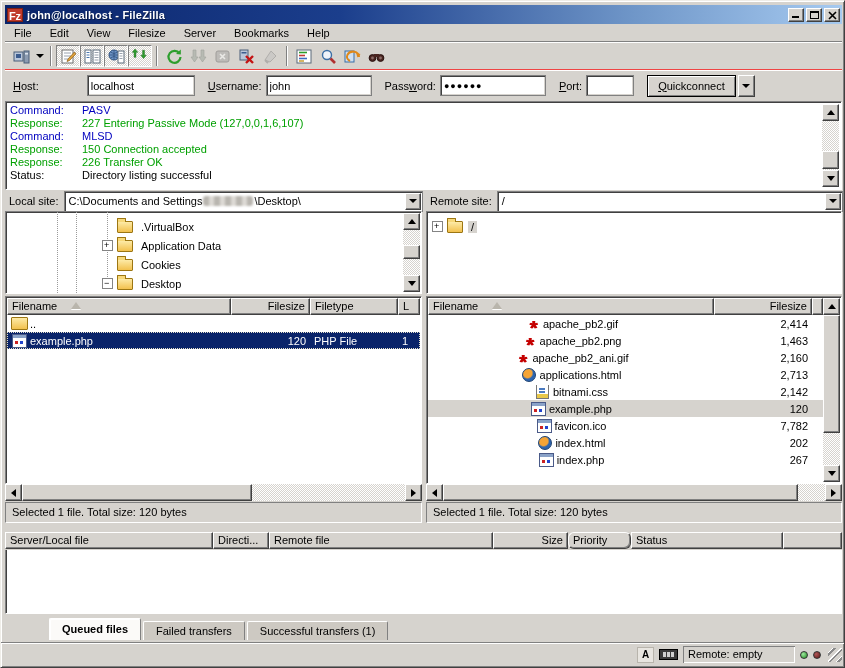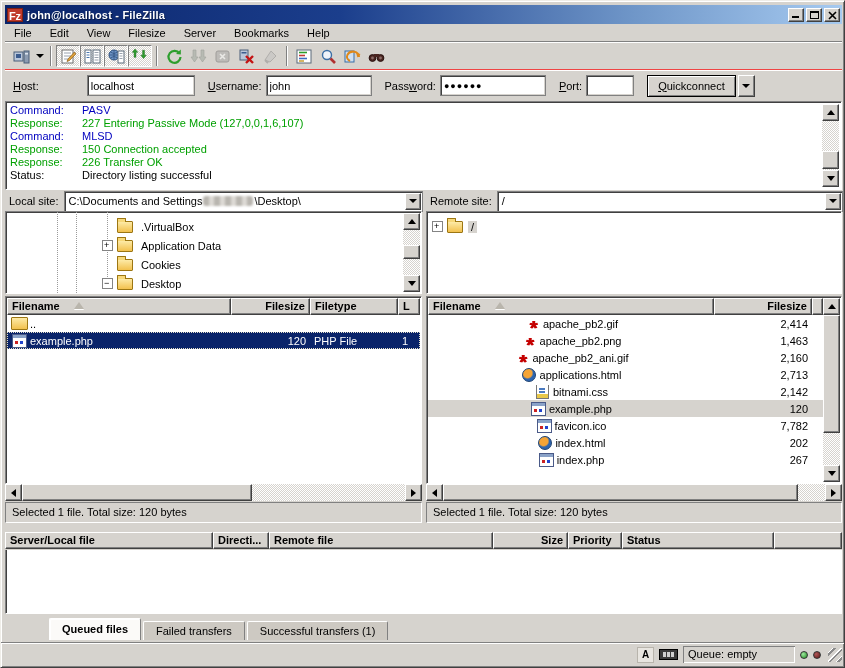--- a/index.html
+++ b/index.html
@@ -124,21 +124,21 @@
   .tree-label{ padding:0 3px; white-space:nowrap; }
   .tree-label.selected-inactive{ background:#d6d3ce; }
 
   
   .filebox{ position:absolute; left:0; right:0; top:105px; height:188px; background:#fff;
     border:1px solid #808080; border-right-color:#fff; border-bottom-color:#fff;
     box-shadow: inset 1px 1px 0 #404040; overflow:hidden; }
   .fl-header{ position:absolute; left:1px; top:1px; right:1px; height:17px; display:flex; }
   .hcell{ height:17px; padding:1px 4px 0; background:#d6d3ce; position:relative; white-space:nowrap; overflow:hidden;
     border-top:1px solid #fff; border-left:1px solid #fff; border-right:1px solid #404040; border-bottom:1px solid #404040;
-    box-shadow: inset -1px -1px 0 #808080; font-weight: bold; }
+    box-shadow: inset -1px -1px 0 #808080; }
   .hcell.num{ text-align:right; }
   .hcell.fill{ flex:1; }
   .sort-asc{ display:inline-block; width:0; height:0; margin-left:14px;
     border-left:5px solid transparent; border-right:5px solid transparent; border-bottom:7px solid #b9b5ac;
     filter:drop-shadow(0 1px 0 #fff); vertical-align:1px; }
   .fl-rows{ position:absolute; left:1px; top:18px; right:1px; bottom:1px; overflow:hidden; }
   .frow{ height:17px; display:flex; align-items:center; }
   .frow.selected{ background:#0a246a; color:#fff; outline:1px dotted #e6e0c8; outline-offset:-1px; }
   .frow.selected-inactive{ background:#d6d3ce; }
   .fcell{ padding:0 4px; white-space:nowrap; overflow:hidden; display:flex; align-items:center; }
@@ -169,21 +169,21 @@
   .pane-status{ position:absolute; left:0; right:0; top:311px; height:21px; background:#d6d3ce;
     border:1px solid #808080; border-right-color:#fff; border-bottom-color:#fff;
     padding:3px 0 0 6px; }
 
   
   .queue-header{ position:absolute; left:4px; top:531px; width:837px; height:18px; display:flex; }
   .queue-body{ position:absolute; left:4px; top:549px; width:837px; height:64px; background:#fff;
     border:1px solid #808080; border-top:none; border-right-color:#fff; border-bottom-color:#fff;
     box-shadow: inset 1px 0 0 #404040; }
   .qc0{ width:208px; } .qc1{ width:56px; } .qc2{ width:224px; }
-  .qc3{ width:75px; } .qc4{ width:54px; } .qc5{ width:152px; }
+  .qc3{ width:75px; } .qc4{ width:63px;border-radius:6px; } .qc5{ width:152px; }
 
   
   .tabs{ position:absolute; left:20px; top:617px; height:22px; display:flex; align-items:flex-end;padding-left:28px; }
   .tab{ height:19px; padding:3px 12px 0; background:#cdc9c2; margin-right:2px;
     border:1px solid #808080; border-bottom:none; border-top-color:#fff; border-left-color:#fff;
     border-radius:2px 2px 0 0; }
   .tab.active{ height:22px; background:#fbfaf8; font-weight:bold; padding-top:4px;
     box-shadow: inset 1px 1px 0 #fff; }
 
   
@@ -638,19 +638,19 @@
     <div class="tab">Successful transfers (1)</div>
   </div>
 
   <div class="statusbar">
     <div class="st-icon">A</div>
     <div class="speed-icon">
         <i></i>
         <i></i>
         <i></i>
       </div>
-    <div class="queue-panel">Queue: empty</div>
+    <div class="queue-panel">Remote: empty</div>
     <div class="light green"></div>
     <div class="light red"></div>
     <div class="grip"></div>
   </div>
 
 </div>
 
 </body></html>

